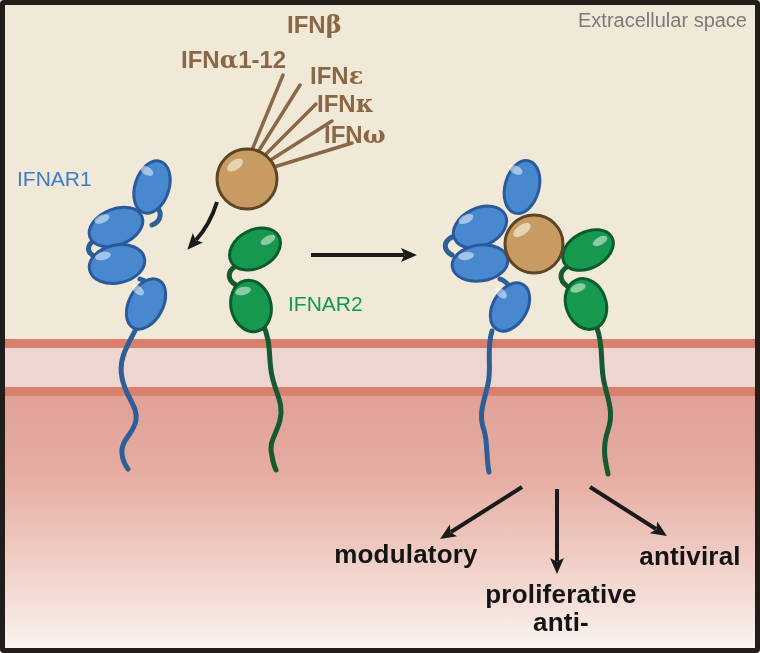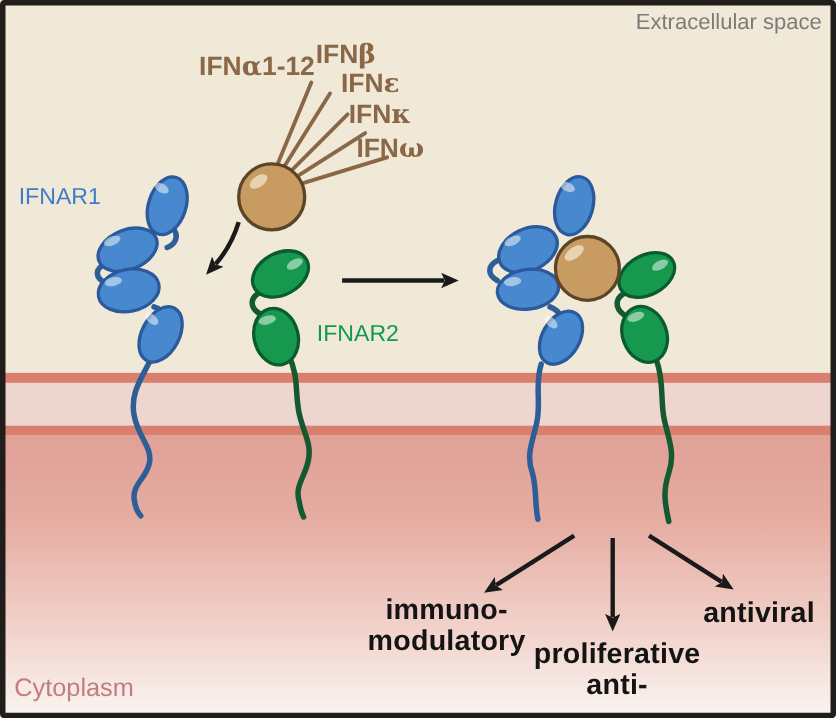--- a/index.html
+++ b/index.html
@@ -33,21 +33,21 @@
   
   .lbl{position:absolute;z-index:5;white-space:nowrap;line-height:1.05;}
   .region-lbl{font-size:20px;color:#7b7b7b;font-weight:400;}
   #extracellular-label{top:10px;right:13px;}
   #membrane-label{top:351px;left:292px;width:180px;text-align:center;
     font-size:21px;color:#ca8388;}
   #cytoplasm-label{top:613px;left:13px;font-size:23px;color:#c17d81;}
   .ligand-lbl{font-weight:bold;font-size:24px;color:#8a6747;}
   .greek{font-family:"DejaVu Serif",serif;}
   #ligand-a{top:47px;left:157px;margin-left:24px;}
-  #ligand-b{top:36px;left:287px;}
+  #ligand-b{top:12px;left:287px;}
   #ligand-e{top:63px;left:310px;}
   #ligand-k{top:91px;left:317px;text-align:center;}
   #ligand-w{top:122px;left:324px;}
   .receptor-lbl{font-weight:normal;font-size:21px;}
   #ifnar1-label{top:168px;left:17px;color:#3d7cc8;}
   #ifnar2-label{top:293px;left:288px;color:#0f9a4e;}
   .outcome{font-weight:bold;font-size:26px;color:#141414;text-align:center;
     line-height:28px;letter-spacing:.2px;}
   .outcome span{display:block;}
   .outcome span:empty{display:none;}
@@ -156,24 +156,22 @@
 
   <div class="lbl ligand-lbl" id="ligand-a"><span>IFN</span><span class="greek">α</span><span>1-12</span></div>
   <div class="lbl ligand-lbl" id="ligand-b"><span>IFN</span><span class="greek">β</span><span></span></div>
   <div class="lbl ligand-lbl" id="ligand-e"><span>IFN</span><span class="greek">ε</span><span></span></div>
   <div class="lbl ligand-lbl" id="ligand-k"><span>IFN</span><span class="greek">κ</span><span></span></div>
   <div class="lbl ligand-lbl" id="ligand-w"><span>IFN</span><span class="greek">ω</span><span></span></div>
 
   <div class="lbl receptor-lbl" id="ifnar1-label">IFNAR1</div>
   <div class="lbl receptor-lbl" id="ifnar2-label">IFNAR2</div>
 
-  <div class="lbl" id="cytoplasm-label">Cytoplasm</div>
 
   <div class="lbl outcome" id="outcome-immuno">
-    <span>immuno-</span>
     <span>modulatory</span>
   </div>
   <div class="lbl outcome" id="outcome-anti">
     <span>proliferative</span>
     <span>anti-</span>
   </div>
   <div class="lbl outcome" id="outcome-antiviral">
     <span>antiviral</span>
 
   </div>

